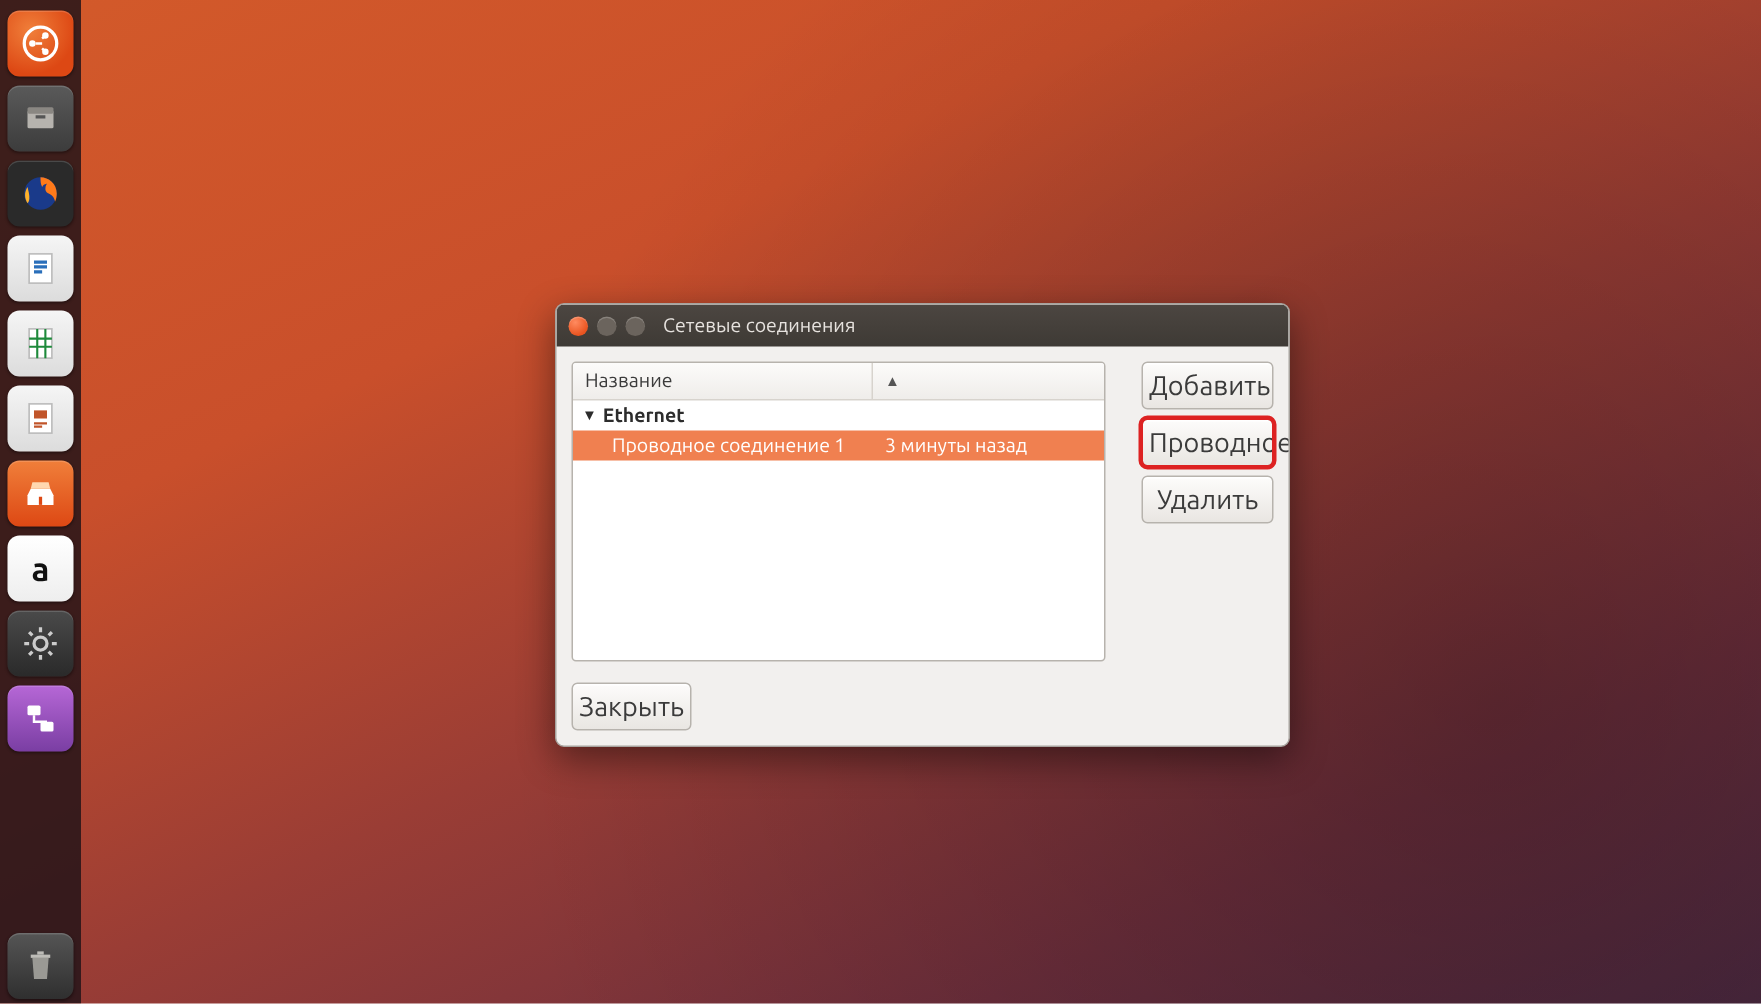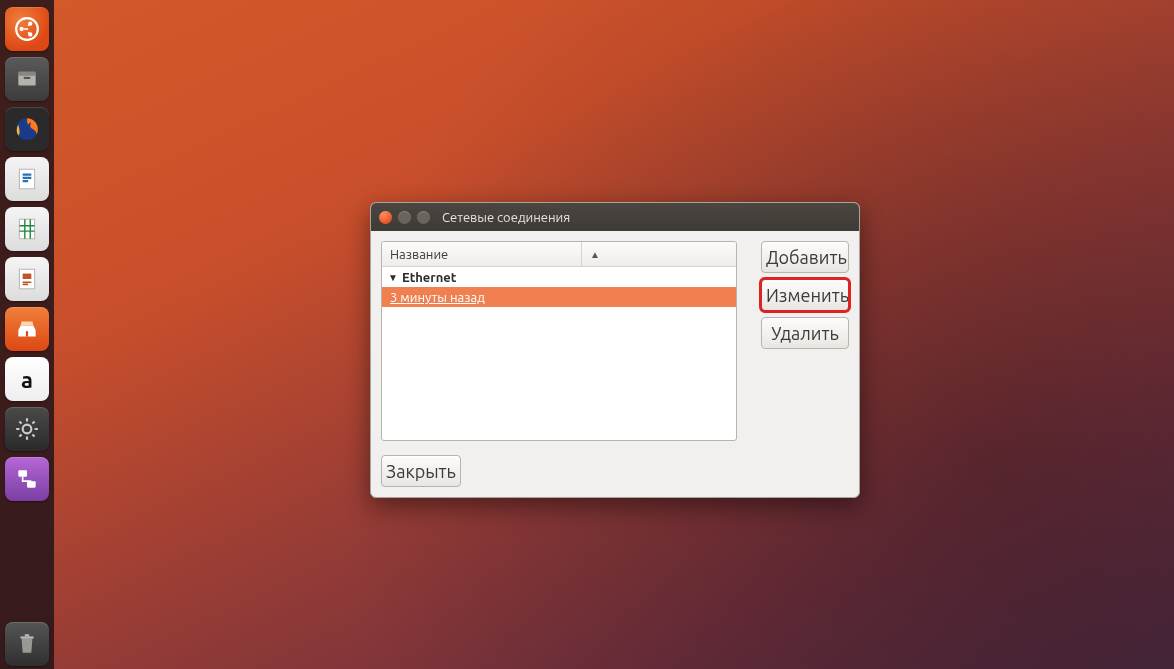--- a/index.html
+++ b/index.html
@@ -74,21 +74,21 @@
     display:flex; align-items:center; gap:4px; font-size: 13px; font-weight:bold;
     padding: 3px 6px; color:#2c2c2c;
   }
   .group-row .tri { font-size: 10px; }
 
   .conn-row {
     display:flex; font-size: 13px; color:#fff;
     background:#f08050;
   }
   .conn-row .c1 { flex: 0 0 200px; padding: 3px 8px 3px 26px; }
-  .conn-row .c2 { flex:1; padding: 3px 8px; text-decoration: underline; }
+  .conn-row .c2 { flex:1; padding: 3px 8px; }
 
   .btn-col { display:flex; flex-direction:column; gap:6px; width:88px; }
   .ubtn {
     background: linear-gradient(#fdfcfb,#e9e6e2); border:1px solid #b7b3ad; border-radius:4px;
     font-size:18px; color:#3b3b3b; padding:5px 4px; text-align:center; cursor:default;
     box-shadow: inset 0 1px 0 #fff;
   }
   .ubtn.highlight { outline: 3px solid #d22; outline-offset:-1px; }
 
   .footer { display:flex; justify-content:flex-start; margin-top: 14px; }
@@ -188,27 +188,28 @@
           <div class="col-name">Название</div>
           <div class="col-last">
             <span class="sort-icon">▲</span>
           </div>
         </div>
         <div class="group-row">
           <span class="tri">▼</span>
           <span>Ethernet</span>
         </div>
         <div class="conn-row">
+          <div class="c1">Проводное соединение 1</div>
           <div class="c2">3 минуты назад</div>
         </div>
       </div>
 
       <div class="btn-col">
         <div class="ubtn">Добавить</div>
-        <div class="ubtn highlight">Изменить</div>
+        <div class="ubtn highlight">Проводное</div>
         <div class="ubtn">Удалить</div>
       </div>
     </div>
 
     <div class="footer">
       <div class="ubtn">Закрыть</div>
     </div>
   </div>
 </div>
 

